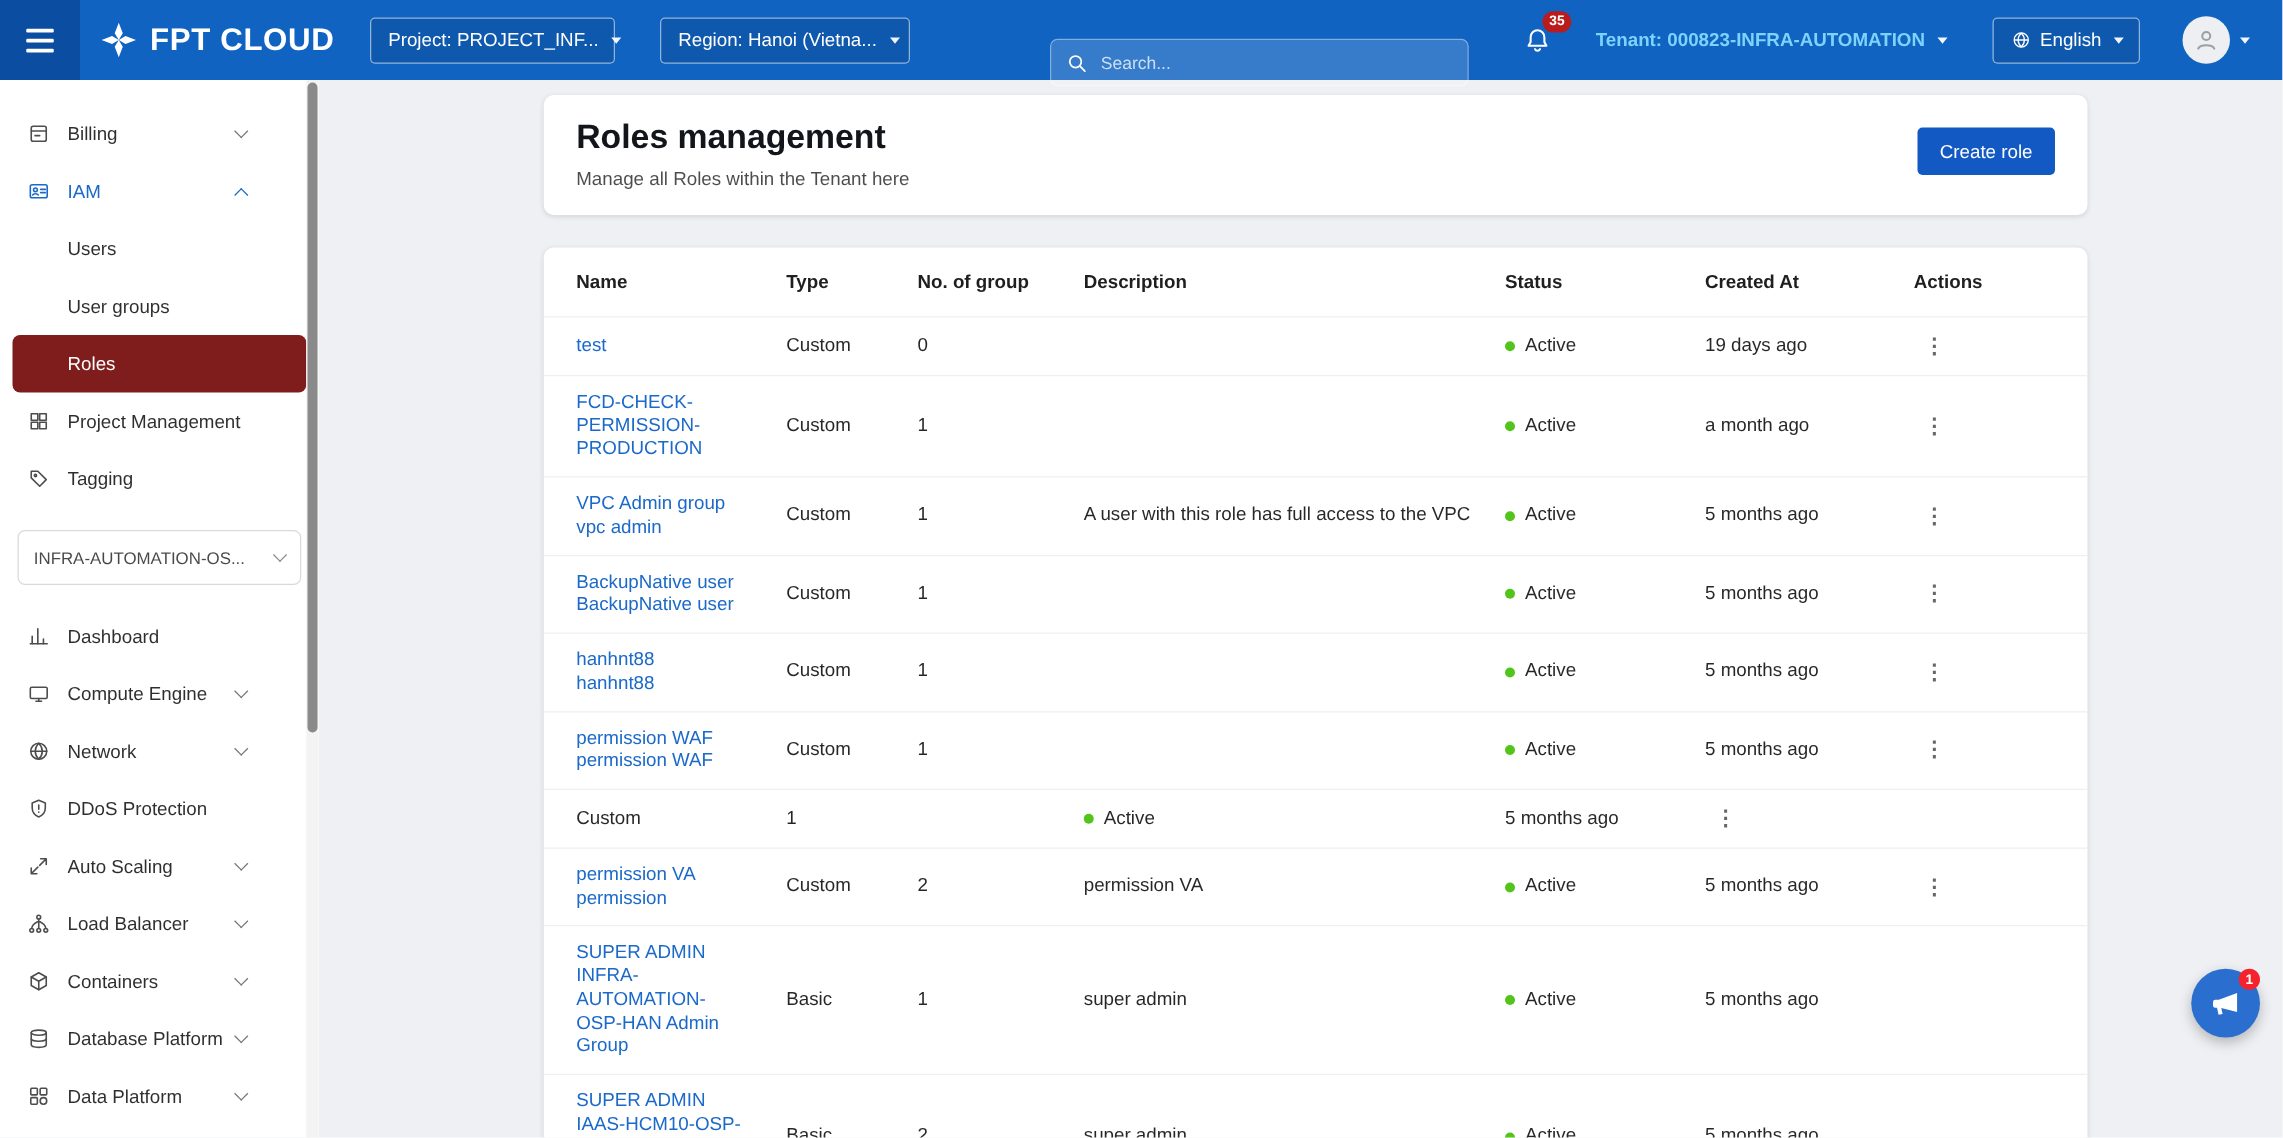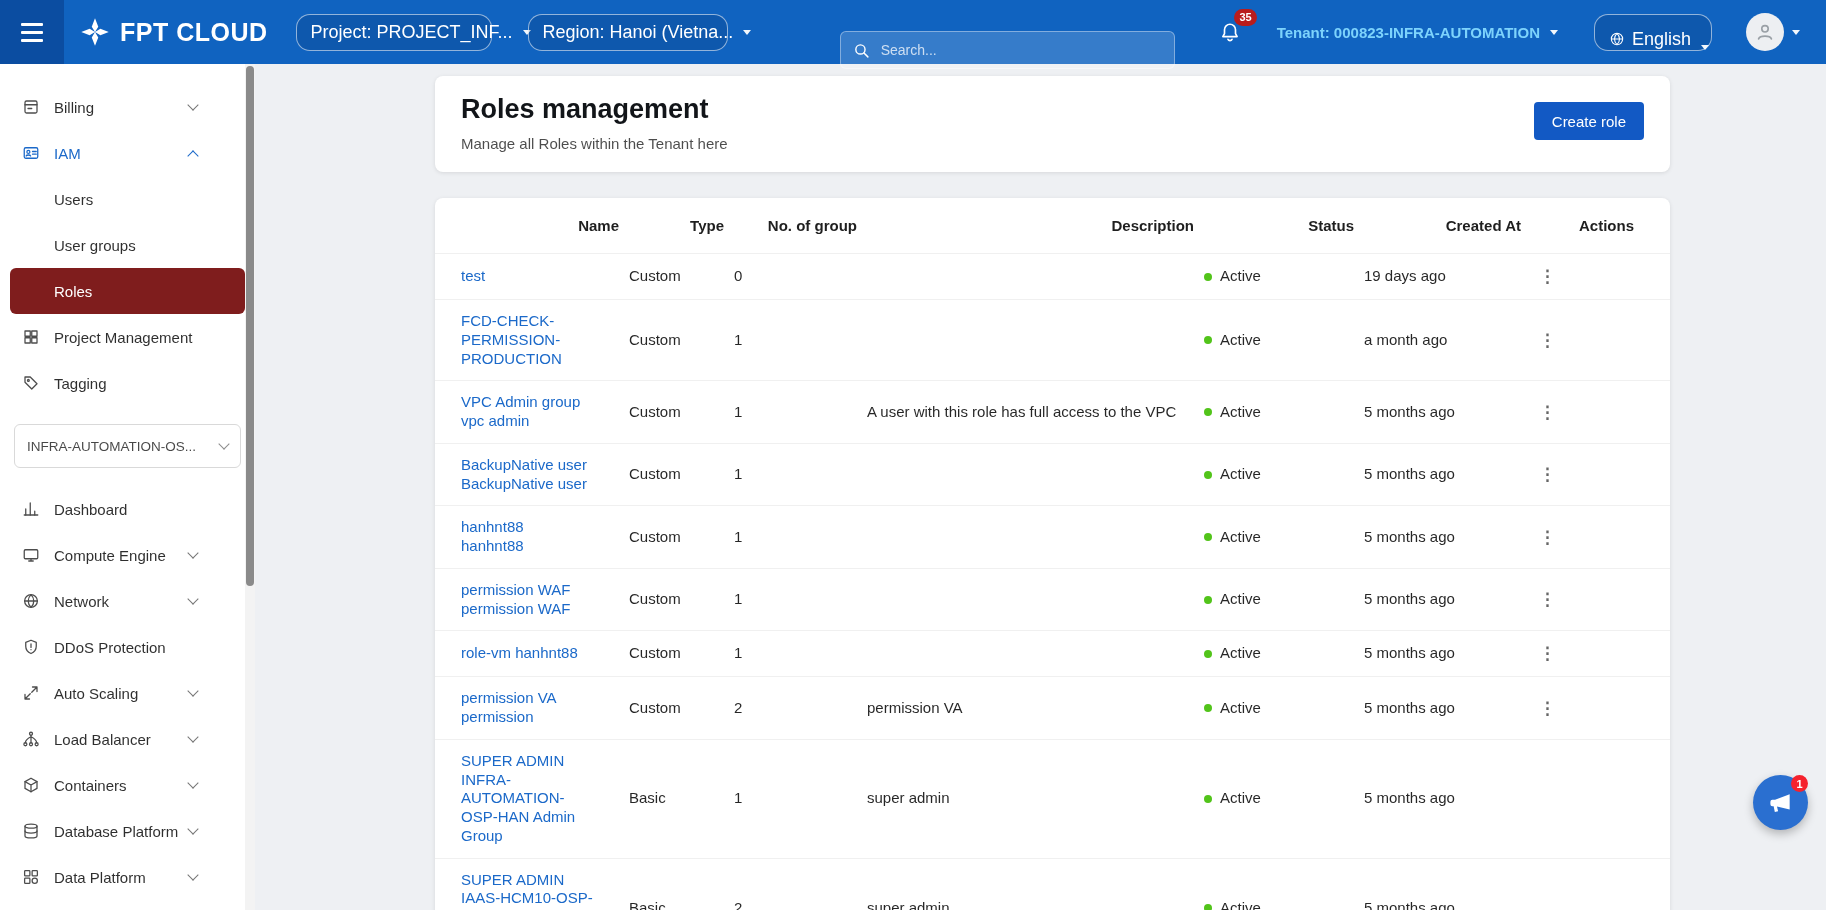--- a/index.html
+++ b/index.html
@@ -10,25 +10,25 @@
     background:#eef0f3; color:#222;
   }
   button { font-family:inherit; }
 
   
   .topbar { height:64px; background:#1063c0; display:flex; align-items:center; color:#fff; position:relative; z-index:5; }
   .burger { width:64px; height:64px; background:#0b4da1; border:none; display:flex; flex-direction:column; justify-content:center; align-items:center; gap:5px; cursor:pointer; flex-shrink:0; }
   .burger span { width:22px; height:3px; background:#fff; border-radius:1px; }
   .brand { display:flex; align-items:center; gap:10px; margin-left:16px; cursor:pointer; }
   .brand-text { font-size:25px; font-weight:700; letter-spacing:.5px; color:#fff; white-space:nowrap; }
-  .pill { display:flex; align-items:center; gap:10px; height:37px; padding:0 14px; border-radius:14px;
-          background:rgba(8,40,90,0.18); border:1px solid rgba(255,255,255,0.55); color:#fff; font-size:18px; cursor:pointer; white-space:nowrap; }
+  .pill { display:flex; align-items:center; gap:10px; height:37px; padding:0 14px; border-radius:4px;
+          background:rgba(8,40,90,0.18); border:1px solid rgba(255,255,255,0.55); color:#fff; font-size:15px; cursor:pointer; white-space:nowrap; }
   .pill.project { margin-left:28px; width:196px; justify-content:space-between; }
   .pill.region  { margin-left:36px; width:200px; justify-content:space-between; }
-  .pill.lang    { margin-left:30px; width:118px; justify-content:space-between;align-items:flex-end; }
+  .pill.lang    { margin-left:30px; width:118px; justify-content:space-between; }
   .caret { width:0; height:0; border-left:4.5px solid transparent; border-right:4.5px solid transparent; border-top:5.5px solid rgba(255,255,255,0.95); flex-shrink:0; }
   .search { margin-left:auto; width:335px; height:38px; background:rgba(255,255,255,0.16); border:1px solid rgba(255,255,255,0.38); border-radius:6px; display:flex; align-items:center; padding:0 12px; gap:9px;margin-top:36px; }
   .search input { flex:1; background:transparent; border:none; outline:none; color:#fff; font-size:14px; }
   .search input::placeholder { color:rgba(255,255,255,0.75); }
   .bell { position:relative; margin-left:40px; background:none; border:none; cursor:pointer; color:#fff; padding:4px; }
   .nbadge { position:absolute; top:-8px; right:-12px; background:#b91c1c; color:#fff; font-size:11px; line-height:1; padding:3px 5px; border-radius:9px; font-weight:700; }
   .tenant { margin-left:26px; display:flex; align-items:center; gap:10px; background:none; border:none; color:#7dd3fc; font-size:15px; font-weight:600; cursor:pointer; white-space:nowrap; }
   .avatarbtn { margin-left:28px; margin-right:20px; display:flex; align-items:center; gap:8px; background:none; border:none; cursor:pointer; }
   .avatar-circle { width:38px; height:38px; border-radius:50%; background:#edeff2; display:flex; align-items:center; justify-content:center; }
 
@@ -58,21 +58,21 @@
   .main { flex:1; padding:12px 156px 0 180px; overflow:hidden; height:846px; }
   .card { background:#fff; border-radius:8px; box-shadow:0 1px 4px rgba(0,0,0,0.10); }
   .head-card { display:flex; justify-content:space-between; align-items:flex-start; padding:18px 26px 20px; }
   .page-title { margin:0; font-size:27px; font-weight:700; color:#121519; }
   .page-subtitle { margin:10px 0 0; font-size:15px; color:rgba(0,0,0,0.70); }
   .primary { background:#1259c4; color:#fff; border:none; border-radius:4px; height:38px; padding:0 18px; font-size:15px; cursor:pointer; margin-top:8px; white-space:nowrap; }
 
   .table-card { margin-top:26px; padding-bottom:4px; }
   .trow { display:grid; grid-template-columns:168px 105px 133px 337px 160px 167px 1fr; padding:0 26px; align-items:center; border-bottom:1px solid #f0f0f0; min-height:45px; }
   .thead { font-weight:700; font-size:15px; color:#1f1f1f; }
-  .th { padding:19px 10px 19px 0;text-align:right; }
+  .th { padding:19px 10px 19px 0; }
   .td { font-size:15px; color:rgba(0,0,0,0.85); padding:12px 10px 12px 0; line-height:1.25; }
   .name-cell { display:flex; flex-direction:column; padding-right:34px; }
   .rlink { color:#1b69c9; text-decoration:none; font-size:15px; line-height:1.25; cursor:pointer; word-wrap:break-word; }
   .status { display:flex; align-items:center; gap:8px; }
   .dot { width:8px; height:8px; border-radius:50%; background:#52c41a; flex-shrink:0; }
   .dots { background:none; border:none; color:rgba(0,0,0,0.60); cursor:pointer; padding:2px 8px; font-size:17px; font-weight:700; line-height:1; }
   .dots::before { content:"\22EE"; }
 
   
   .fab { position:fixed; right:18px; bottom:80px; width:55px; height:55px; border-radius:50%; background:#2a6fd0; border:none; cursor:pointer; display:flex; align-items:center; justify-content:center; box-shadow:0 4px 10px rgba(0,0,0,0.25); }
@@ -475,24 +475,20 @@
               <span class="dot"></span>
               <span>Active</span>
             </div>
             <div class="td">5 months ago</div>
             <div class="td">
               <button class="dots"></button>
             </div>
           </div>
 
           <div class="trow">
-            <div class="td name-cell">
-              <a class="rlink">role-vm hanhnt88</a>
-
-            </div>
             <div class="td">Custom</div>
             <div class="td">1</div>
             <div class="td"></div>
             <div class="td status">
               <span class="dot"></span>
               <span>Active</span>
             </div>
             <div class="td">5 months ago</div>
             <div class="td">
               <button class="dots"></button>

